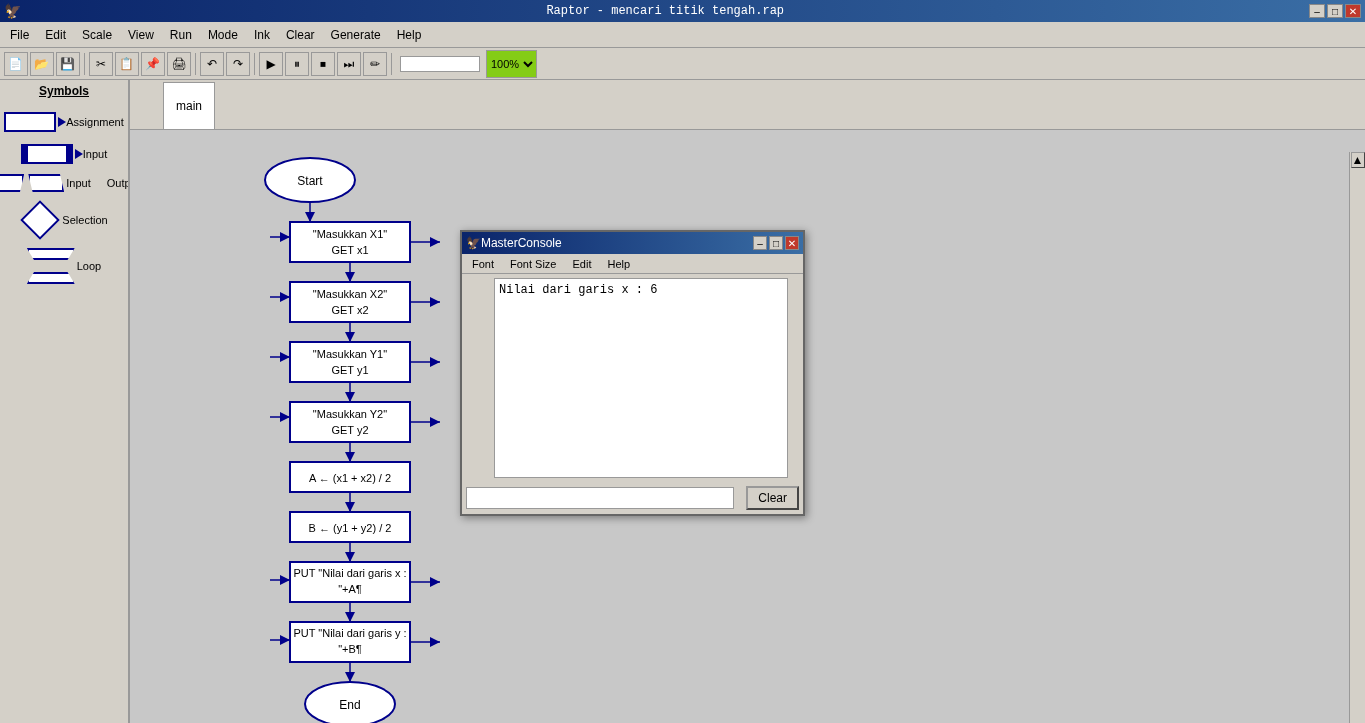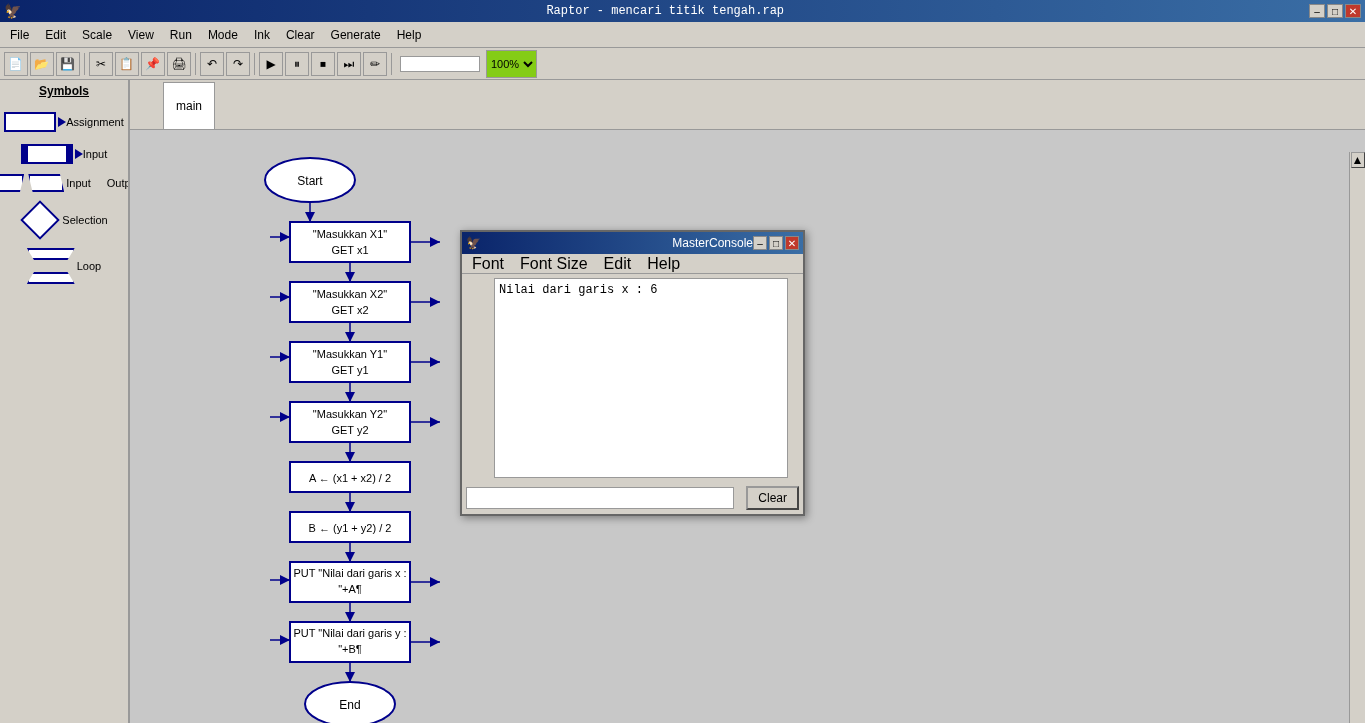--- a/index.html
+++ b/index.html
@@ -98,34 +98,34 @@
       width: 345px; background: #d4d0c8;
       border: 2px solid #666; pointer-events: all;
       box-shadow: 2px 2px 8px rgba(0,0,0,0.4);
     }
     .dialog-titlebar {
       background: linear-gradient(to right, #0a246a, #3a6ea5);
       color: white; height: 22px;
       display: flex; align-items: center; justify-content: space-between;
       padding: 0 4px; font-size: 12px;
     }
-    .dialog-title-text { flex: 1; text-align: right; }
+    .dialog-title-text { flex: 1; text-align: left; }
     .dialog-controls { display: flex; gap: 2px; }
     .dialog-btn {
       width: 14px; height: 14px; border: 1px solid #888;
       font-size: 10px; cursor: pointer; display: flex; align-items: center; justify-content: center;
       color: black; background: #d4d0c8;
     }
     .dialog-btn.close-btn { background: #c0392b; color: white; }
 
     .dialog-menubar {
       background: #d4d0c8; border-bottom: 1px solid #999;
       height: 20px; display: flex; align-items: center; padding: 0 2px;
     }
-    .dialog-menu-item { padding: 2px 8px; font-size: 16px; cursor: pointer; }
+    .dialog-menu-item { padding: 2px 8px; font-size: 11px; cursor: pointer; }
 
     .dialog-content {
       background: white; margin: 4px;
       height: 200px; overflow-y: auto; padding: 4px;
       font-family: 'Courier New', monospace; font-size: 12px;
       border: 1px solid #999;
       position: relative;
     }
     .dialog-scrollbar {
       position: absolute; right: 0; top: 0; bottom: 0; width: 12px;

